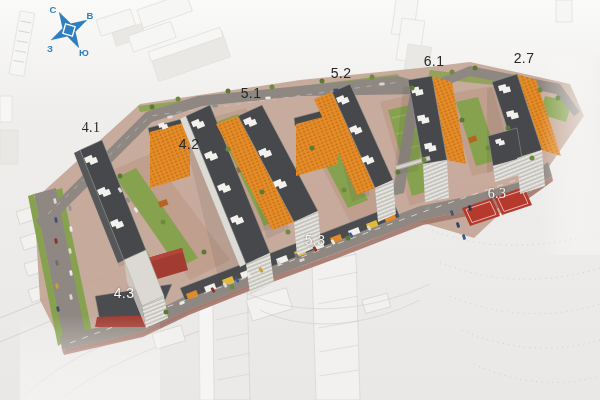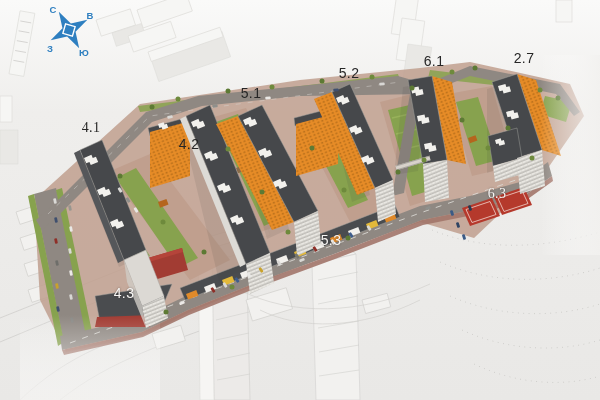--- a/index.html
+++ b/index.html
@@ -353,21 +353,21 @@
 
 <div class="labels">
   <span class="cdir" style="left:53px;top:9px">С</span>
   <span class="cdir" style="left:90px;top:15px">В</span>
   <span class="cdir" style="left:50px;top:48px">З</span>
   <span class="cdir" style="left:84px;top:52px">Ю</span>
   <div id="phase-labels">
         <div class="phase-label dark" style="left: 91px; top: 128px; font-family: Liberation Serif, serif;">4.1</div>
         <div class="phase-label dark" style="left: 189px; top: 104px; margin-top: 40px;">4.2</div>
         <div class="phase-label dark" style="left: 251px; top: 93px;">5.1</div>
-        <div class="phase-label dark" style="left: 341px; top: 73px; margin-left: 8px;">5.2</div>
+        <div class="phase-label dark" style="left: 341px; top: 73px;">5.2</div>
         <div class="phase-label dark" style="left: 434px; top: 61px;">6.1</div>
         <div class="phase-label dark" style="left: 524px; top: 58px;">2.7</div>
         <div class="phase-label light" style="left: 124px; top: 293px;">4.3</div>
-        <div class="phase-label light" style="left: 331px; top: 240px;">5.3</div>
+        <div class="phase-label light" style="left: 315px; top: 240px;">5.3</div>
         <div class="phase-label light" style="left: 497px; top: 194px; font-family: Liberation Serif, serif;">6.3</div>
       </div>
 </div>
 </div>
 
 </body></html>

